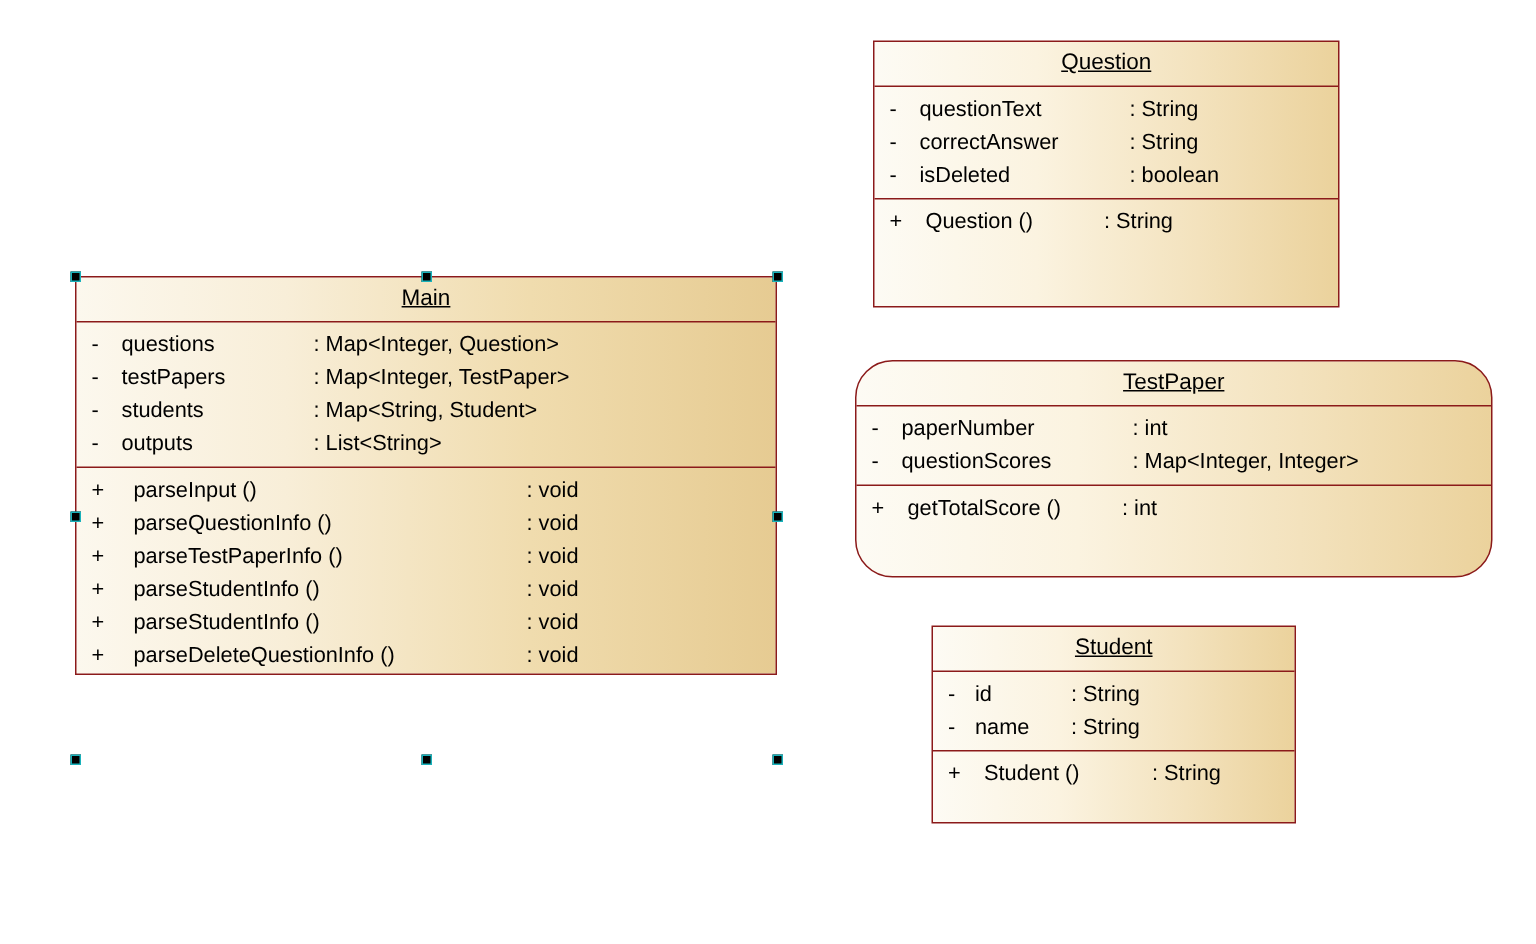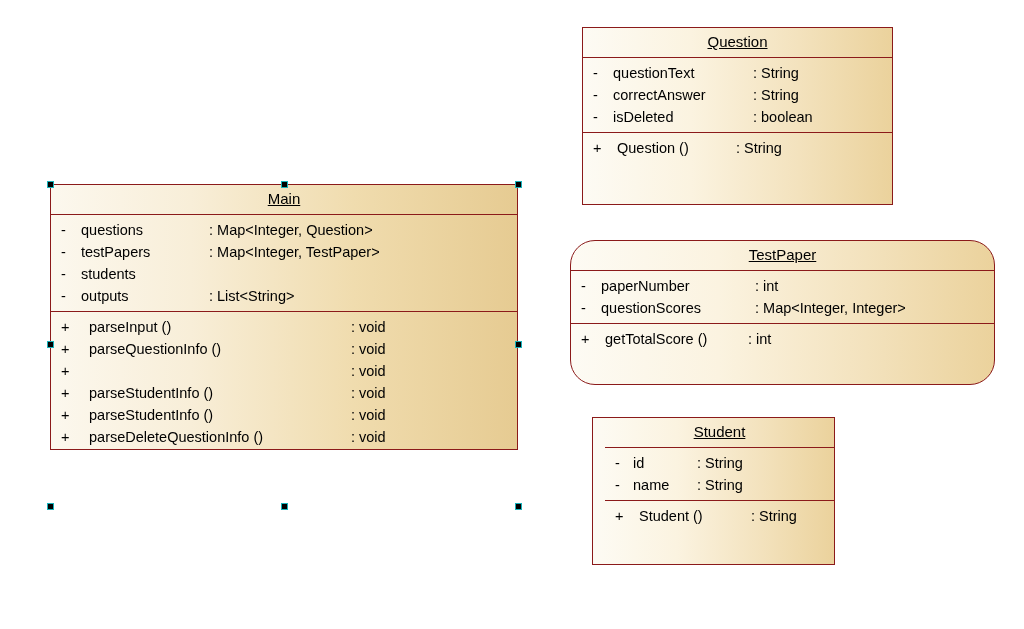--- a/index.html
+++ b/index.html
@@ -133,21 +133,21 @@
     <div class="divider"></div>
     <div class="compartment ops">
       <div class="member">
         <span class="vis">+</span>
         <span class="mname" style="left:34px;">getTotalScore ()</span>
         <span class="mtype" style="left:177px;">: int</span>
       </div>
     </div>
   </div>
 
-  <div class="uml-class" id="cls-student" style="left:592px;top:417px;width:243px;height:148px;padding-left:12px;">
+  <div class="uml-class" id="cls-student" style="left:621px;top:417px;width:243px;height:132px;">
     <div class="cls-name">Student</div>
     <div class="divider"></div>
     <div class="compartment attrs">
       <div class="member">
         <span class="vis">-</span>
         <span class="mname" style="left:28px;">id</span>
         <span class="mtype" style="left:92px;">: String</span>
       </div>
       <div class="member">
         <span class="vis">-</span>
@@ -175,20 +175,21 @@
         <span class="mtype" style="left:158px;">: Map&lt;Integer, Question&gt;</span>
       </div>
       <div class="member">
         <span class="vis">-</span>
         <span class="mname">testPapers</span>
         <span class="mtype" style="left:158px;">: Map&lt;Integer, TestPaper&gt;</span>
       </div>
       <div class="member">
         <span class="vis">-</span>
         <span class="mname">students</span>
+        <span class="mtype" style="left:158px;">: Map&lt;String, Student&gt;</span>
       </div>
       <div class="member">
         <span class="vis">-</span>
         <span class="mname">outputs</span>
         <span class="mtype" style="left:158px;">: List&lt;String&gt;</span>
       </div>
     </div>
     <div class="divider"></div>
     <div class="compartment ops">
       <div class="member">
@@ -196,20 +197,21 @@
         <span class="mname" style="left:38px;">parseInput ()</span>
         <span class="mtype" style="left:300px;">: void</span>
       </div>
       <div class="member">
         <span class="vis">+</span>
         <span class="mname" style="left:38px;">parseQuestionInfo ()</span>
         <span class="mtype" style="left:300px;">: void</span>
       </div>
       <div class="member">
         <span class="vis">+</span>
+        <span class="mname" style="left:38px;">parseTestPaperInfo ()</span>
         <span class="mtype" style="left:300px;">: void</span>
       </div>
       <div class="member">
         <span class="vis">+</span>
         <span class="mname" style="left:38px;">parseStudentInfo ()</span>
         <span class="mtype" style="left:300px;">: void</span>
       </div>
       <div class="member">
         <span class="vis">+</span>
         <span class="mname" style="left:38px;">parseStudentInfo ()</span>

